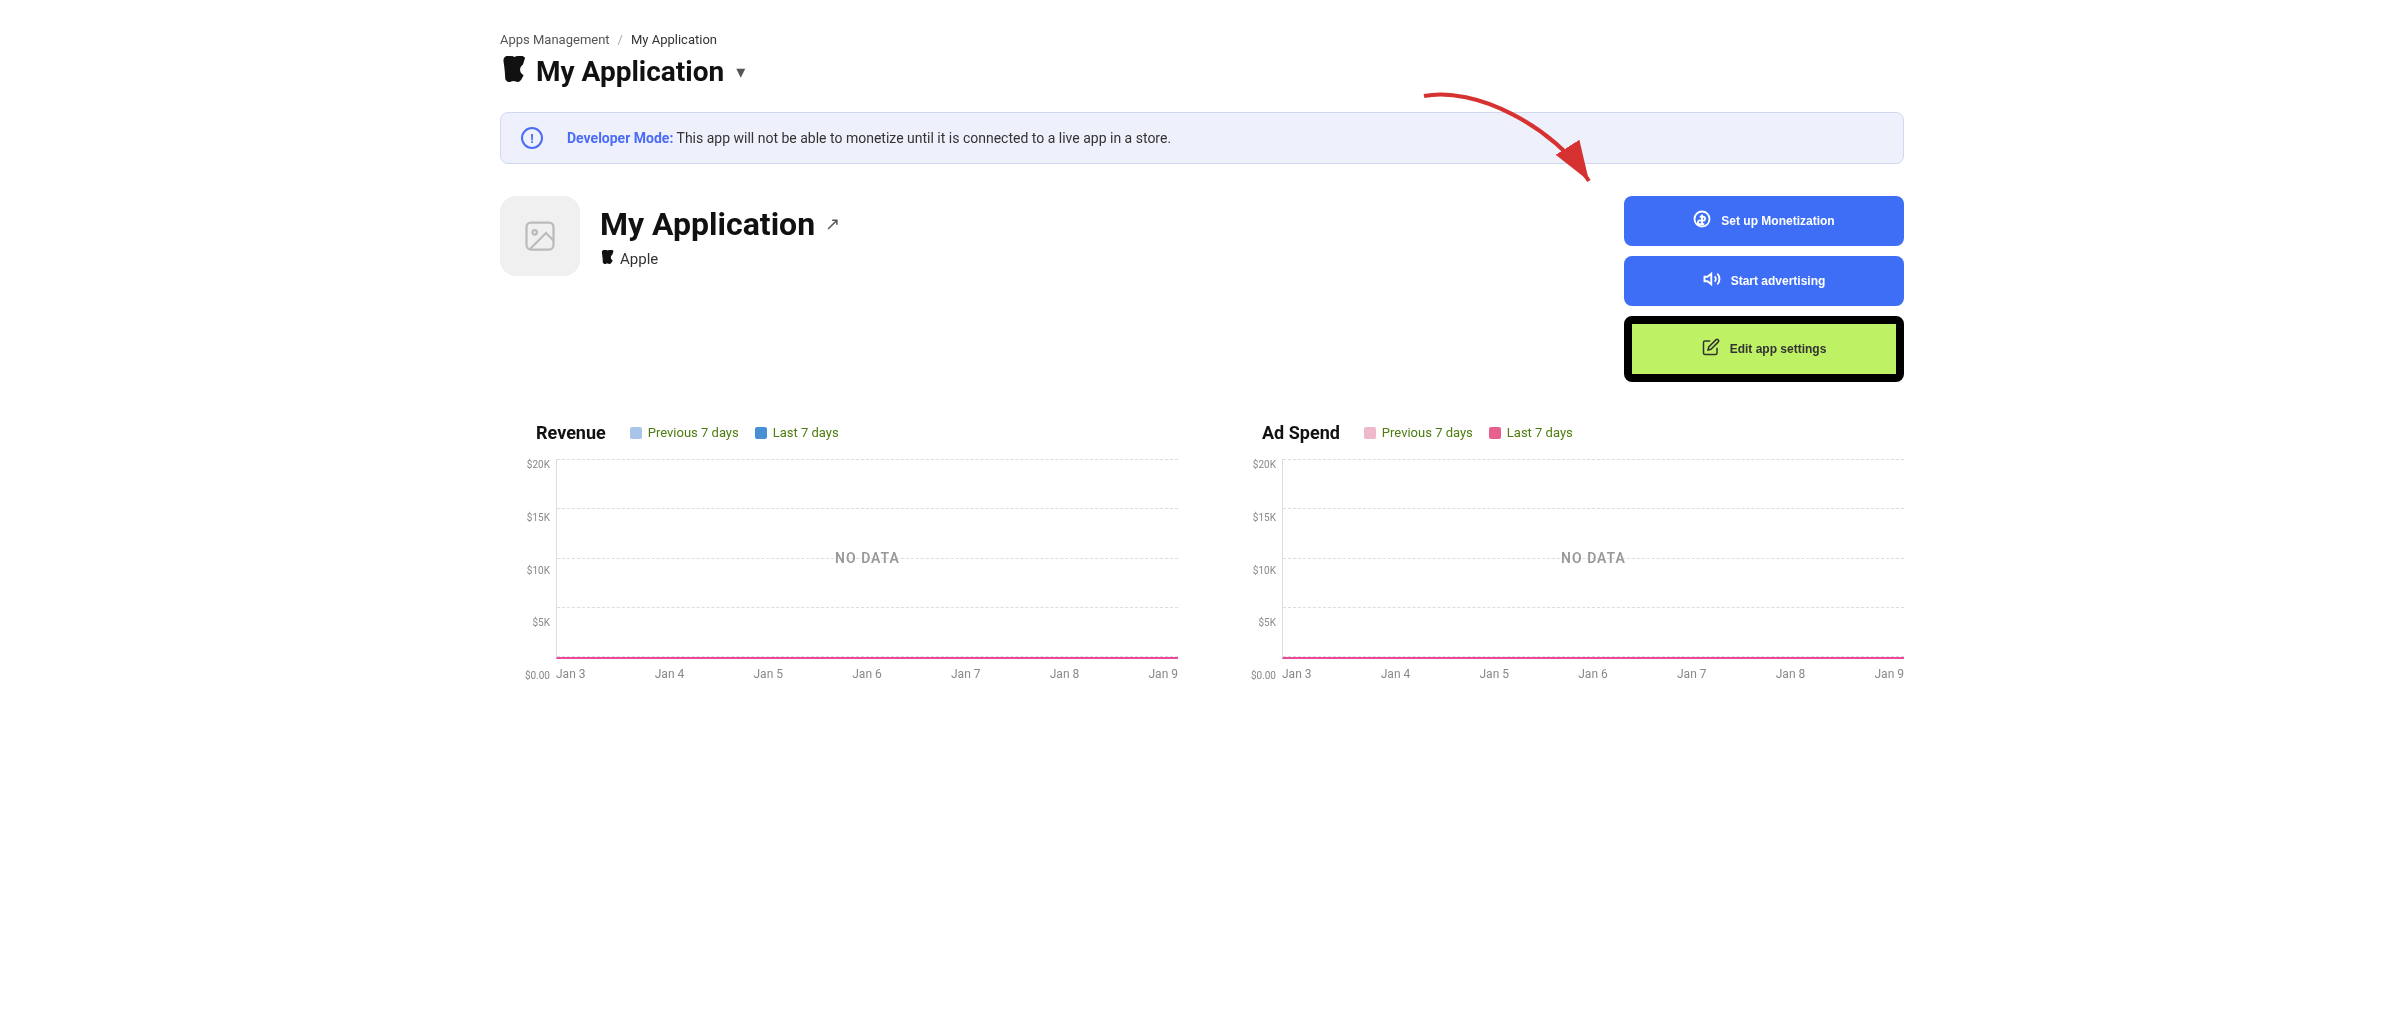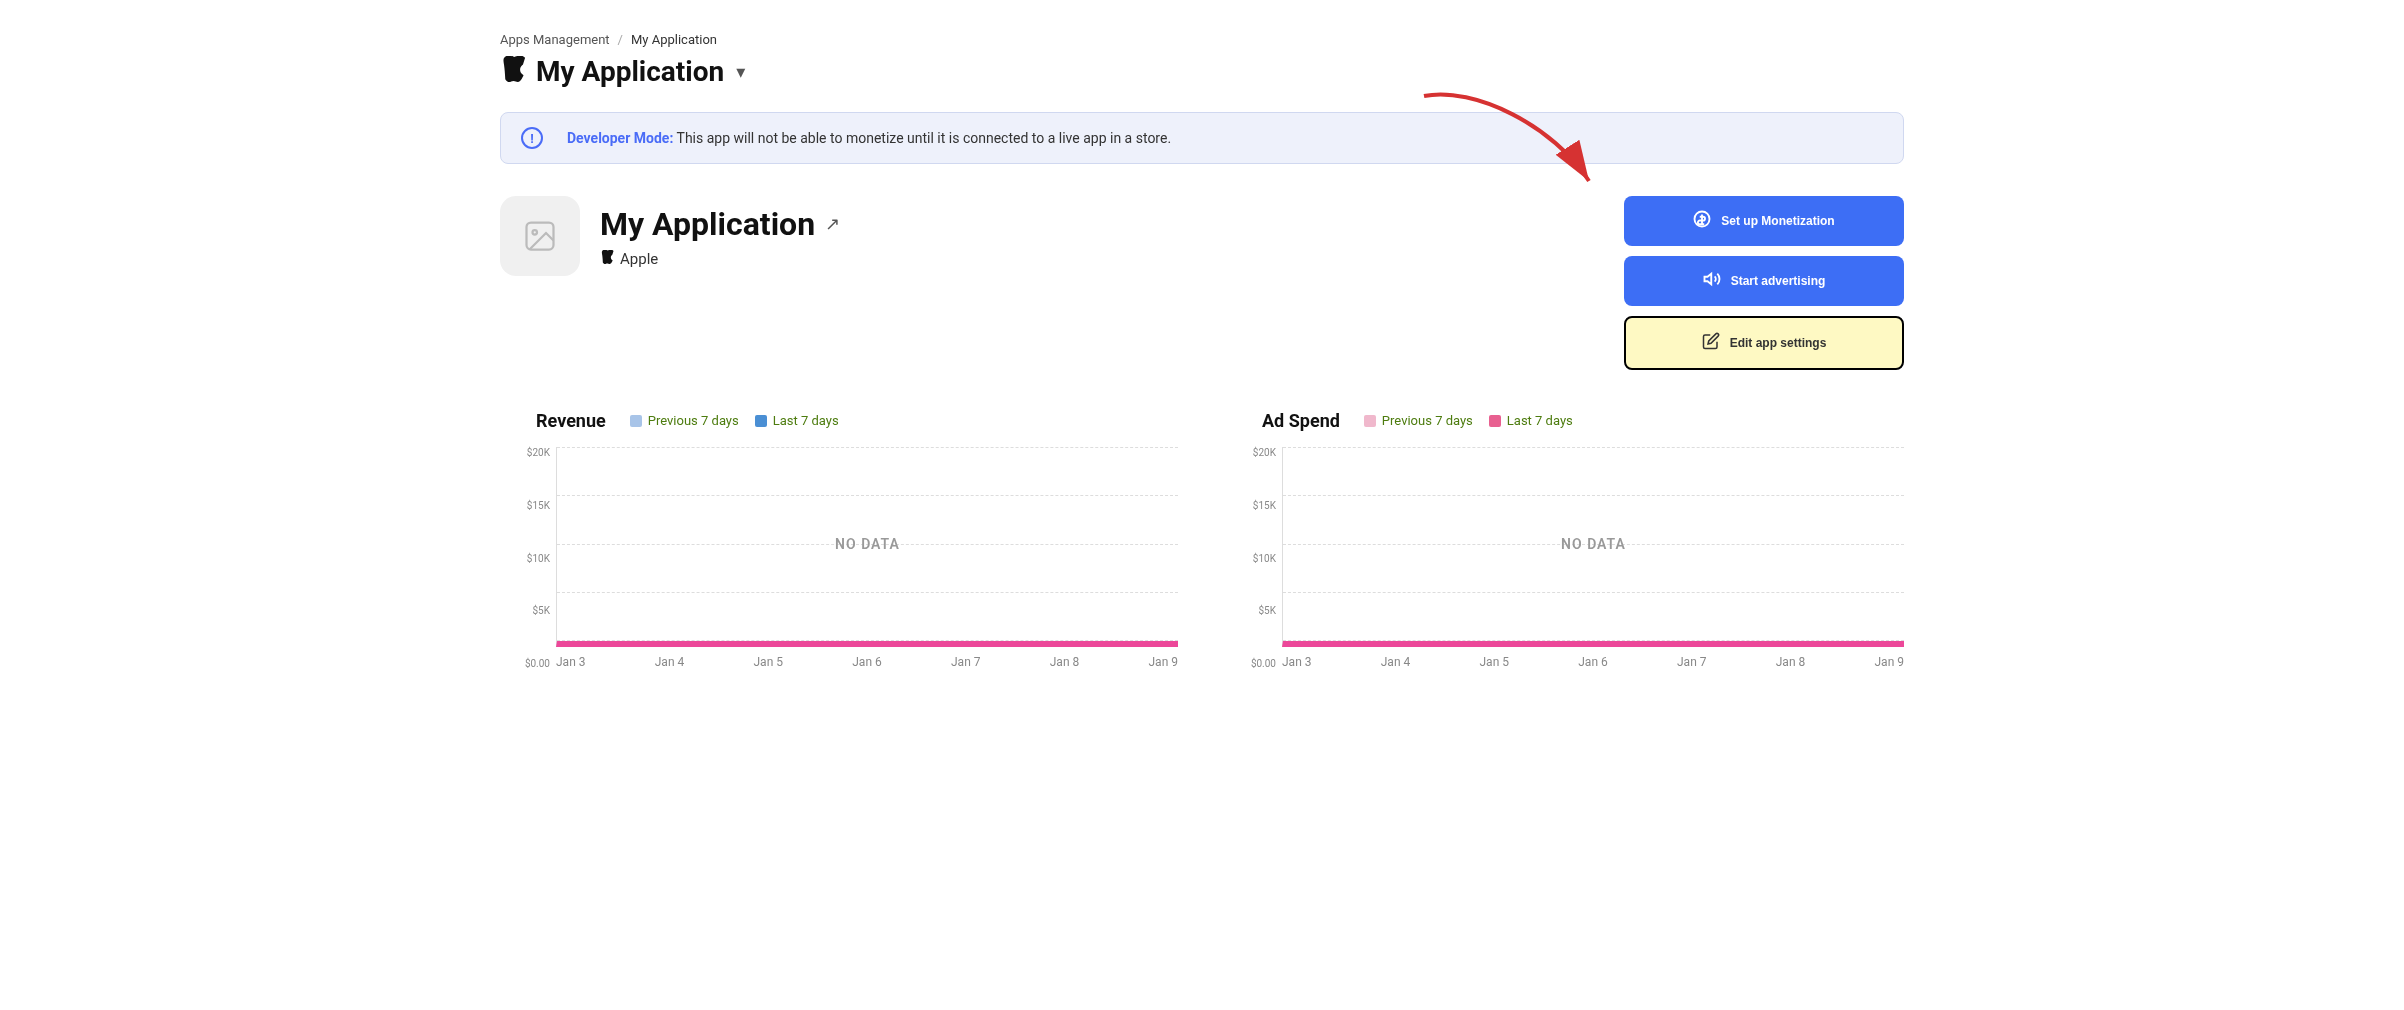--- a/index.html
+++ b/index.html
@@ -175,23 +175,23 @@
       border: none;
       text-align: center;
     }
 
     .btn-primary {
       background: #3d6ef5;
       color: white;
     }
 
     .btn-outline {
-      background: #fef9c3;
+      background: #bef264;
       color: #333;
-      border: 2px solid #000000;
+      border: 8px solid #000000;
     }
 
     .btn-icon {
       font-size: 16px;
     }
 
     
     .charts-row {
       display: flex;
       gap: 48px;
@@ -232,21 +232,21 @@
     .legend-dot {
       width: 12px;
       height: 12px;
       border-radius: 2px;
     }
 
     .chart-area {
       position: relative;
       height: 200px;
       border-left: 1px solid #ddd;
-      border-bottom: 6px solid #ec4899;
+      border-bottom: 2px solid #ec4899;
     }
 
     .chart-gridlines {
       position: absolute;
       top: 0;
       left: 0;
       right: 0;
       bottom: 0;
       display: flex;
       flex-direction: column;

